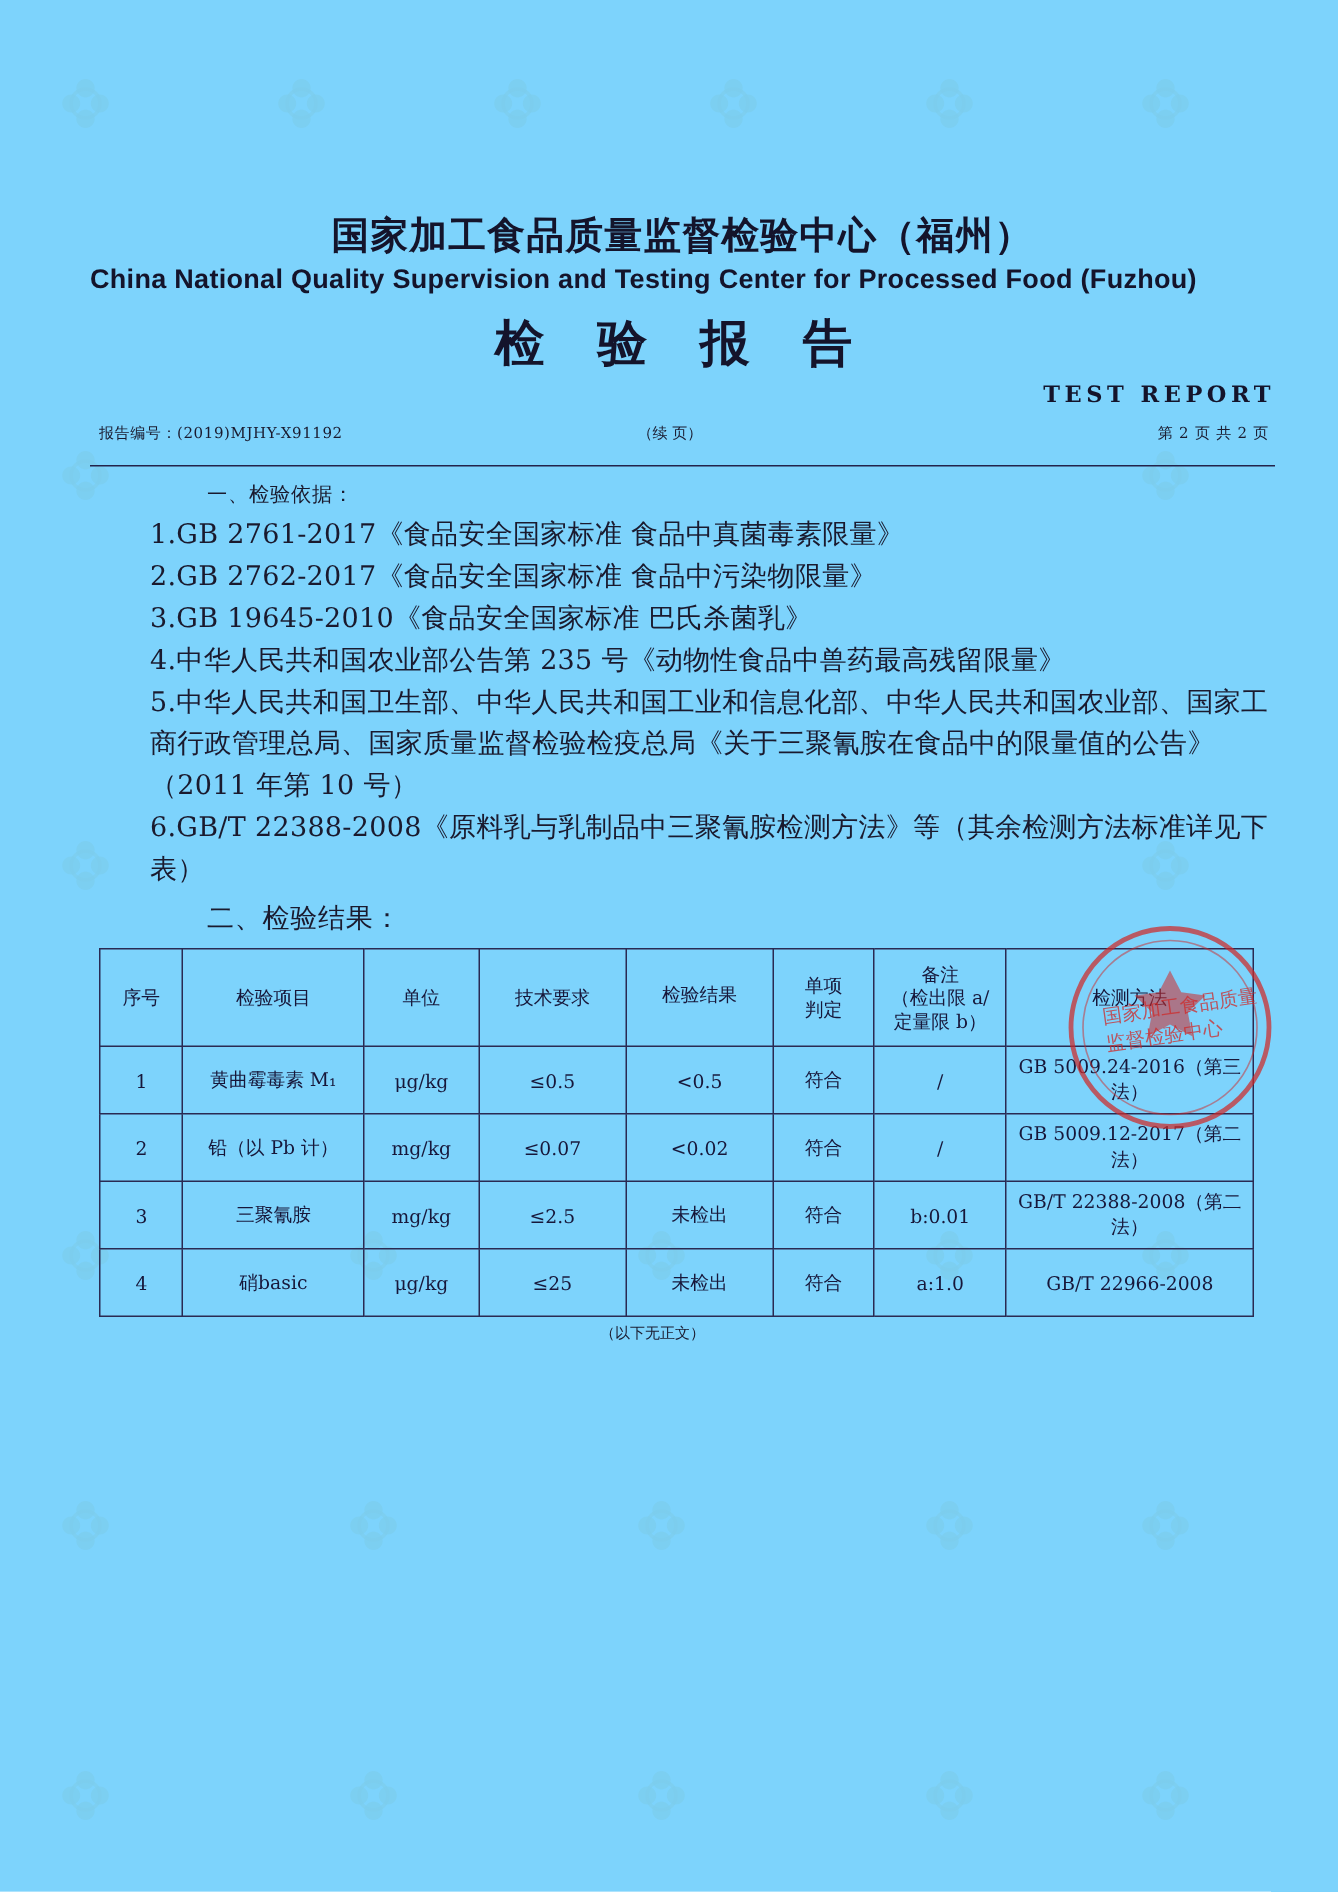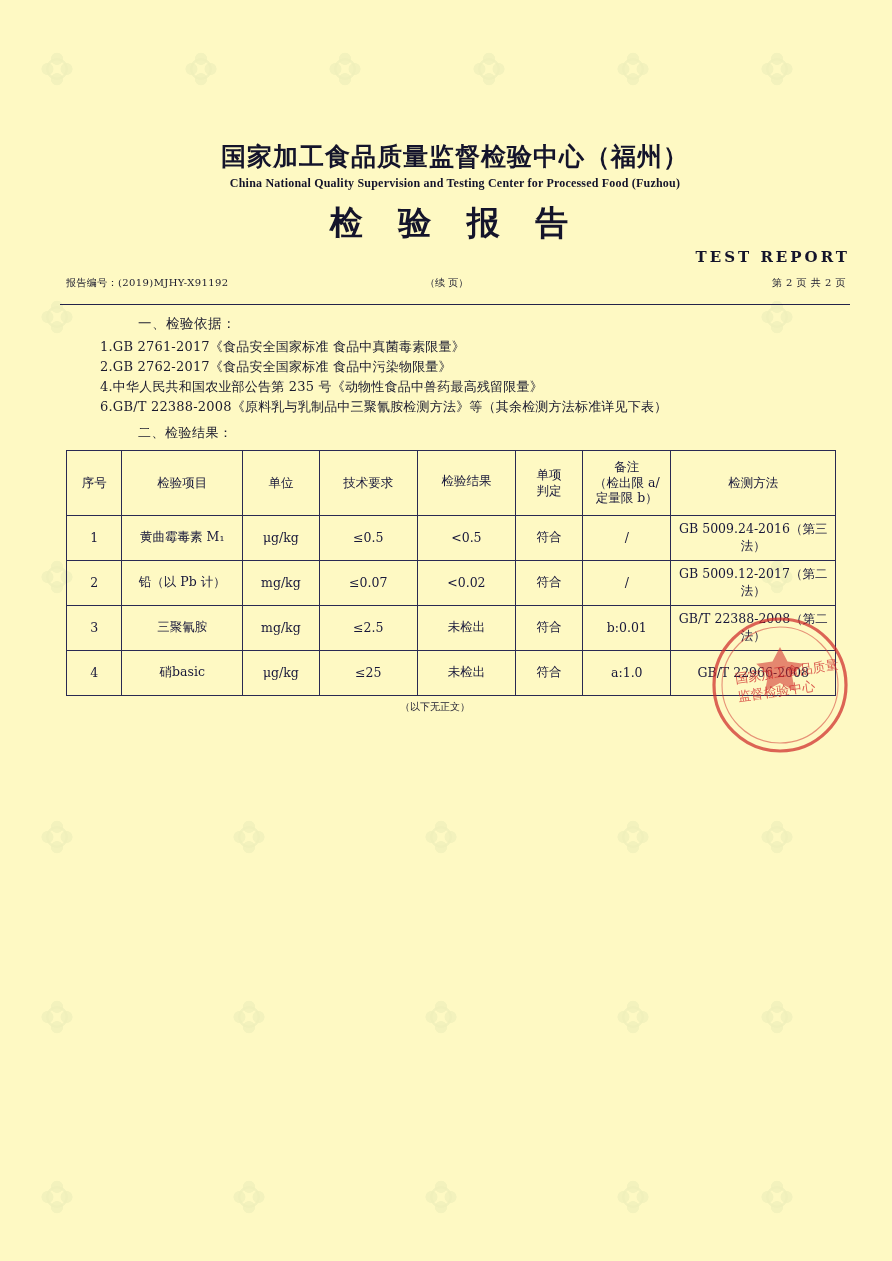--- a/index.html
+++ b/index.html
@@ -11,21 +11,21 @@
     height: 1261px;
     background: #ffffff;
     font-family: "Liberation Serif", serif;
     color: #1a1a2e;
     position: relative;
     overflow: hidden;
   }
   .page {
     position: absolute;
     inset: 0;
-    background: #fef9c3;
+    background: #7dd3fc;
   }
   
   .watermarks {
     position: absolute;
     inset: 0;
     pointer-events: none;
     opacity: 0.10;
   }
   .wm {
     position: absolute;
@@ -47,24 +47,23 @@
   }
   .title-cn {
     text-align: center;
     font-family: "DejaVu Serif", serif;
     font-weight: bold;
     font-size: 25px;
     letter-spacing: 1px;
     color: #14142b;
   }
   .title-en {
-    text-align: center;
-    font-family: Liberation Serif, serif;
+    font-family: Liberation Sans, sans-serif;
     font-weight: bold;
-    font-size: 12px;
+    font-size: 18px;
     letter-spacing: 0.2px;
     margin-top: 3px;
     color: #14142b;
   }
   .report-cn {
     text-align: center;
     font-family: "DejaVu Serif", serif;
     font-weight: bold;
     font-size: 33px;
     letter-spacing: 12px;
@@ -114,30 +113,30 @@
     font-family: "DejaVu Serif", serif;
     font-size: 13.5px;
     margin-top: 10px;
     margin-left: 78px;
     letter-spacing: 0.5px;
   }
   .basis-list {
     margin-top: 4px;
     margin-left: 40px;
     font-family: "DejaVu Serif", serif;
-    font-size: 13px;
+    font-size: 18px;
     line-height: 1.55;
     letter-spacing: 0.2px;
   }
   .basis-list div {
     white-space: normal;
   }
   .section-head2 {
     font-family: "DejaVu Serif", serif;
-    font-size: 13px;
+    font-size: 18px;
     margin-top: 6px;
     margin-left: 78px;
     letter-spacing: 0.5px;
   }
   table.results {
     margin-top: 8px;
     margin-left: 6px;
     border-collapse: collapse;
     width: 770px;
     font-family: "DejaVu Serif", serif;
@@ -242,21 +241,23 @@
       <div class="meta-cont">（续 页）</div>
       <div class="meta-page">第 2 页  共 2 页</div>
     </div>
     <div class="rule"></div>
 
     <div class="section-head">一、检验依据：</div>
 
     <div class="basis-list">
       <div>1.GB 2761-2017《食品安全国家标准 食品中真菌毒素限量》</div>
       <div>2.GB 2762-2017《食品安全国家标准 食品中污染物限量》</div>
+      <div>3.GB 19645-2010《食品安全国家标准 巴氏杀菌乳》</div>
       <div>4.中华人民共和国农业部公告第 235 号《动物性食品中兽药最高残留限量》</div>
+      <div>5.中华人民共和国卫生部、中华人民共和国工业和信息化部、中华人民共和国农业部、国家工商行政管理总局、国家质量监督检验检疫总局《关于三聚氰胺在食品中的限量值的公告》（2011 年第 10 号）</div>
       <div>6.GB/T 22388-2008《原料乳与乳制品中三聚氰胺检测方法》等（其余检测方法标准详见下表）</div>
     </div>
 
     <div class="section-head2">二、检验结果：</div>
 
     <table class="results">
       <thead>
         <tr>
           <th class="col-no">序号</th>
           <th class="col-item">检验项目</th>

